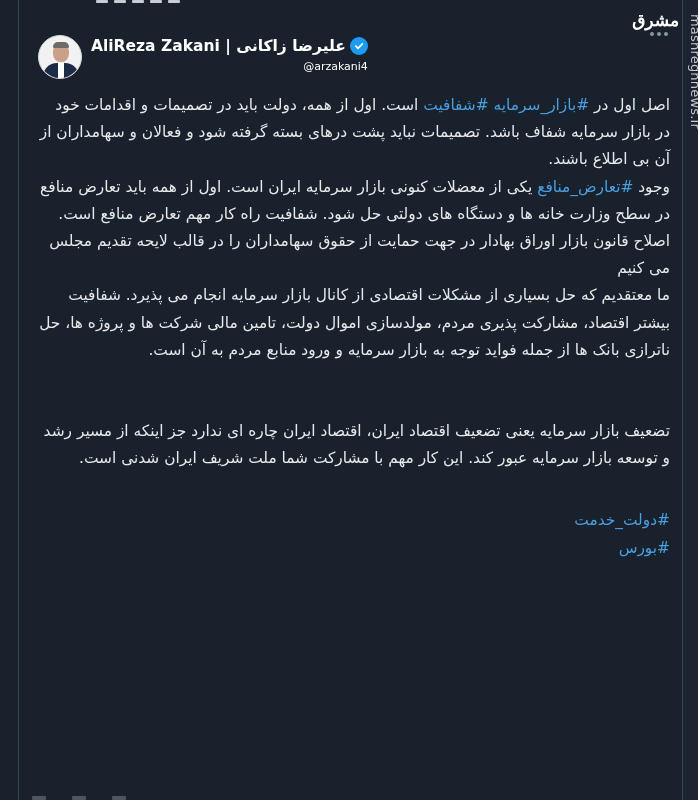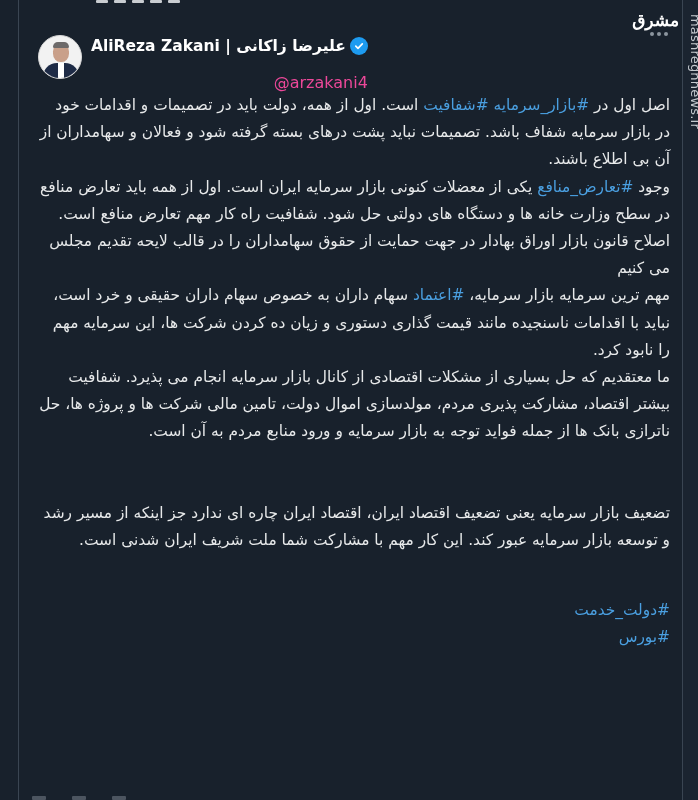--- a/index.html
+++ b/index.html
@@ -25,28 +25,28 @@
   .header { position: absolute; left: 22px; top: 35px; display: flex; align-items: flex-start; }
   .avatar { width: 44px; height: 44px; border-radius: 50%; background: #f2f2f2; overflow: hidden; position: relative; border: 1px solid #d8d8d8; }
   .avatar .head { position: absolute; left: 14px; top: 7px; width: 16px; height: 19px; border-radius: 45%; background: #c9a08a; }
   .avatar .hair { position: absolute; left: 14px; top: 6px; width: 16px; height: 6px; border-radius: 8px 8px 2px 2px; background: #6d6a6a; }
   .avatar .suit { position: absolute; left: 4px; top: 27px; width: 36px; height: 20px; border-radius: 14px 14px 0 0; background: #1e2b46; }
   .avatar .shirt { position: absolute; left: 19px; top: 27px; width: 6px; height: 17px; background: #ffffff; }
   .user-info { margin-left: 9px; text-align: right; }
   .name-row { display: flex; align-items: center; height: 22px; }
   .display-name { font-size: 15.5px; font-weight: bold; color: #ffffff; white-space: nowrap; }
   .verified { width: 18px; height: 18px; border-radius: 50%; background: #1d9bf0; margin-left: 4px; display: flex; align-items: center; justify-content: center; }
-  .handle { font-size: 16px; color: #ec4899; margin-top: 16px; }
+  .handle { font-size: 11px; color: #ffffff; margin-top: 3px; }
 
   
   .tweet { position: absolute; left: 22px; top: 92px; width: 632px; direction: rtl; text-align: right; font-family: "DejaVu Sans", sans-serif; font-size: 15.4px; line-height: 27.2px; color: #e7e9ea; }
   .para { display: block; }
   .gap { height: 27px; }
   .hashtag { color: #4a9fe0; }
-  .tags { margin-top: 16px; }
+  .tags { margin-top: 8px; }
 
   .bottom-remnant { position: absolute; left: 16px; bottom: 0; display: flex; gap: 26px; }
   .bottom-remnant span { width: 14px; height: 4px; background: #4c5560; display: block; border-radius: 1px; }
 </style>
 </head>
 <body>
 
 <div class="frame">
   <div class="left-border"></div>
   <div class="top-remnant">
@@ -85,21 +85,20 @@
             </svg>
         </span>
       </div>
       <div class="handle">@arzakani4</div>
     </div>
   </div>
 
   <div class="tweet">
     <div class="para"><span>اصل اول در </span><span class="hashtag">#بازار_سرمایه</span><span> </span><span class="hashtag">#شفافیت</span><span> است. اول از همه، دولت باید در تصمیمات و اقدامات خود در بازار سرمایه شفاف باشد. تصمیمات نباید پشت درهای بسته گرفته شود و فعالان و سهامداران از آن بی اطلاع باشند.</span></div>
     <div class="para"><span>وجود </span><span class="hashtag">#تعارض_منافع</span><span> یکی از معضلات کنونی بازار سرمایه ایران است. اول از همه باید تعارض منافع در سطح وزارت خانه ها و دستگاه های دولتی حل شود. شفافیت راه کار مهم تعارض منافع است. اصلاح قانون بازار اوراق بهادار در جهت حمایت از حقوق سهامداران را در قالب لایحه تقدیم مجلس می کنیم</span></div>
-    <div class="para"><span>مهم ترین سرمایه بازار سرمایه، </span><span class="hashtag">#اعتماد</span><span> سهام داران به خصوص سهام داران حقیقی و خرد است، نباید با اقدامات ناسنجیده مانند قیمت گذاری دستوری و زیان ده کردن شرکت ها، این سرمایه مهم را نابود کرد.</span></div>
     <div class="para">ما معتقدیم که حل بسیاری از مشکلات اقتصادی از کانال بازار سرمایه انجام می پذیرد. شفافیت بیشتر اقتصاد، مشارکت پذیری مردم، مولدسازی اموال دولت، تامین مالی شرکت ها و پروژه ها، حل ناترازی بانک ها از جمله فواید توجه به بازار سرمایه و ورود منابع مردم به آن است.</div>
     <div class="gap"></div>
     <div class="gap"></div>
     <div class="para">تضعیف بازار سرمایه یعنی تضعیف اقتصاد ایران، اقتصاد ایران چاره ای ندارد جز اینکه از مسیر رشد و توسعه بازار سرمایه عبور کند. این کار مهم با مشارکت شما ملت شریف ایران شدنی است.</div>
     <div class="gap"></div>
     <div class="tags">
       <div class="hashtag">#دولت_خدمت</div>
       <div class="hashtag">#بورس</div>
     </div>
   </div>

